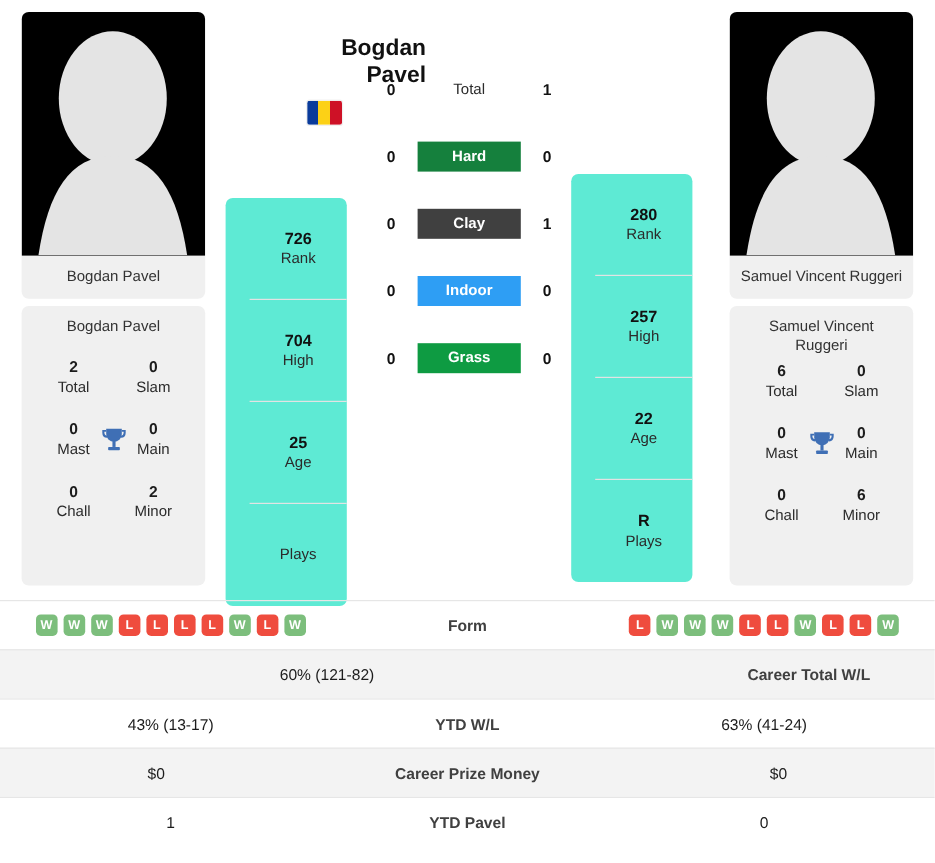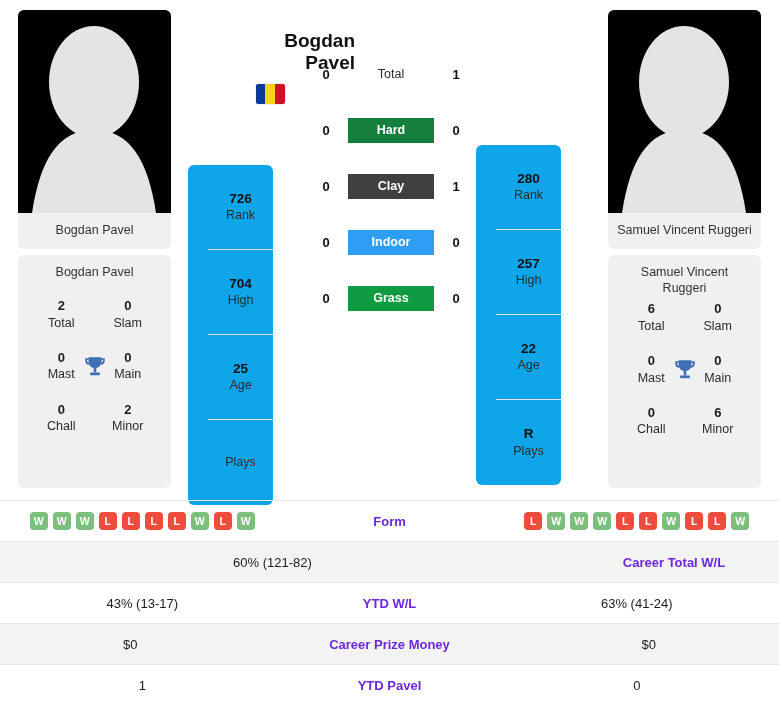--- a/index.html
+++ b/index.html
@@ -70,22 +70,22 @@
   }
   .flag {
     margin: 9px auto 0; width: 29px; height: 20px;
     border-radius: 2px; display: flex; overflow: hidden;
     box-shadow: 0 0 0 1px rgba(0,0,0,0.06);
   }
   .flag span { flex: 1; }
 
   
   .info-card {
-    position: absolute; width: 85px;
-    background: #0ea5e9; border-radius: 6px; overflow: hidden; padding-left: 20px;
+    position: absolute; width: 101px;
+    background: #5eead4; border-radius: 6px; overflow: hidden; padding-left: 20px;
   }
   .info-card.left  { left: 188px; top: 165px; }
   .info-card.right { left: 476px; top: 145px; }
   .info-row {
     height: 85px; display: flex; flex-direction: column;
     align-items: center; justify-content: center;
     border-bottom: 1px solid #e3e3e3;
   }
   .info-row:last-child { border-bottom: none; }
   .info-row .num { font-size: 13.5px; font-weight: bold; color: #111; line-height: 1.3; }
@@ -114,21 +114,21 @@
   .crow {
     display: flex; align-items: center; height: 41px;
     border-top: 1px solid #e6e6e6;
   }
   .crow.alt { background: #f3f3f3; gap: 24px; }
   .crow .cl, .crow .cr {
     flex: 1; text-align: center; font-size: 13px; color: #1c1c1c;
   }
   .crow .cm {
     width: 210px; text-align: center;
-    font-size: 13px; font-weight: bold; color: #6d28d9;
+    font-size: 13px; font-weight: bold; color: #404040;
   }
   .form-wrap { display: flex; justify-content: center; gap: 5px; }
   .badge {
     width: 18px; height: 18px; border-radius: 4px;
     display: flex; align-items: center; justify-content: center;
     font-size: 10.5px; font-weight: bold; color: #ffffff;
   }
   .badge.w { background: #7cbe7c; }
   .badge.l { background: #ef4c3e; }
 </style>

